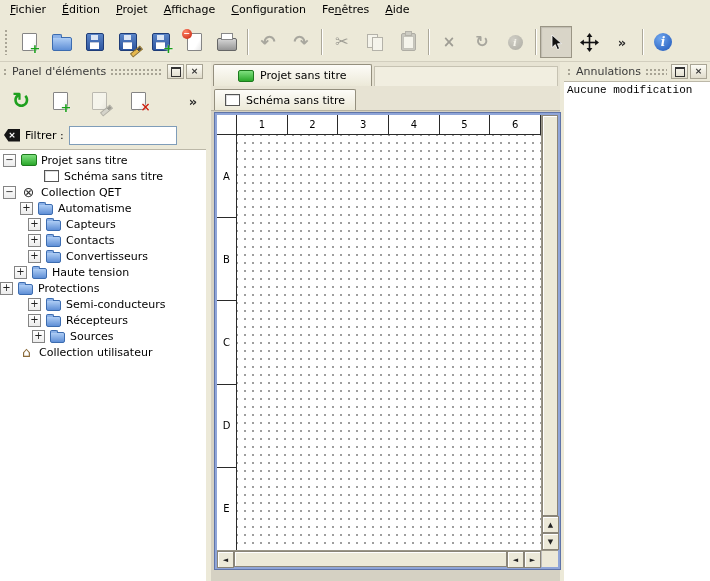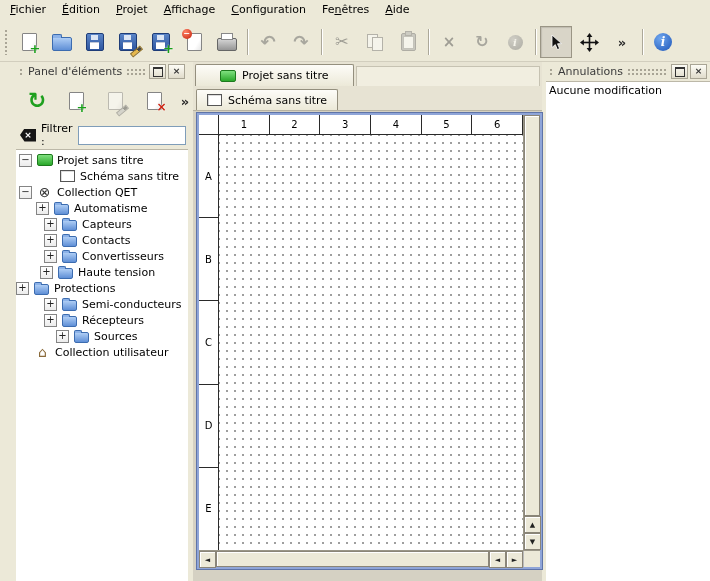--- a/index.html
+++ b/index.html
@@ -82,21 +82,21 @@
   .proj{display:block;width:14px;height:10px;border:1px solid #1d7a1d;border-radius:2px;
         background:linear-gradient(#7fe07f,#2aa82a);}
   .schem{display:block;width:13px;height:10px;background:#fff;border:1px solid #555;box-shadow:inset 1px 1px 0 #ddd;}
   .fclear{display:block;width:16px;height:13px;background:#151515;color:#fff;font-size:9px;font-weight:bold;
           line-height:13px;text-align:center;clip-path:polygon(28% 0,100% 0,100% 100%,28% 100%,0 50%);}
   .float-sq{display:block;width:8px;height:7px;border:1px solid #333;border-top:2px solid #333;}
 
   
   .main{flex:1;display:flex;min-height:0;}
   .dock{display:flex;flex-direction:column;min-height:0;}
-  .dock.left{width:172px;flex:none;margin-left:16px;}
+  .dock.left{width:206px;flex:none;}
   .vsplit{width:5px;flex:none;}
   .vsplit.r{width:4px;}
   .center{width:349px;flex:none;display:flex;flex-direction:column;min-height:0;}
   .dock.right{flex:1;}
 
   
   .dock-title{height:19px;display:flex;align-items:center;gap:4px;padding:0 3px;flex:none;}
   .grip{height:7px;background-image:radial-gradient(#a8a495 1px,transparent 1.2px);background-size:4px 4px;}
   .grip.s{width:5px;flex:none;}
   .grip.f{flex:1;}
@@ -158,21 +158,21 @@
   .sbtn.down::after{content:"▼";}
   .sbtn.lft::after{content:"◄";}
   .sbtn.rgt::after{content:"►";}
   .hrow{height:16px;flex:none;display:flex;border-top:1px solid #9a9688;}
   .hscroll{flex:1;display:flex;background:#f5f3e8;}
   .sthumb.h{height:auto;}
   .scorner{width:16px;flex:none;background:#ece9d8;border-left:1px solid #bbb;}
 
   
   .undo-list{flex:1;background:#fff;border-top:1px solid #bcb8a8;padding:2px 3px;}
-  .undo-item{white-space:nowrap;}
+  .undo-item{white-space:nowrap;font-family:Liberation Mono, monospace;}
 </style>
 </head>
 <body>
 
 <div class="app" data-name="qelectrotech-window">
 
   <div class="menubar" data-name="menu-bar">
       <div class="menu-item" data-name="menu-fichier"><u>F</u>ichier</div>
       <div class="menu-item" data-name="menu-edition"><u>É</u>dition</div>
       <div class="menu-item" data-name="menu-projet"><u>P</u>rojet</div>
@@ -403,21 +403,21 @@
             </span>
             <span class="tlabel" data-name="tree-item-label">Contacts</span>
           </div>
           <div class="trow" data-name="tree-item" style="padding-left: 28px;">
             <span class="expbox plus" data-name="expand-icon"></span>
             <span class="ic" data-name="folder-icon">
               <span class="folder sm"></span>
             </span>
             <span class="tlabel" data-name="tree-item-label">Convertisseurs</span>
           </div>
-          <div class="trow" data-name="tree-item" style="padding-left: 24px;">
+          <div class="trow" data-name="tree-item" style="padding-left: 14px;">
             <span class="expbox plus" data-name="expand-icon"></span>
             <span class="ic" data-name="folder-icon">
               <span class="folder sm"></span>
             </span>
             <span class="tlabel" data-name="tree-item-label">Haute tension</span>
           </div>
           <div class="trow" data-name="tree-item" style="">
             <span class="expbox plus" data-name="expand-icon"></span>
             <span class="ic" data-name="folder-icon">
               <span class="folder sm"></span>
@@ -431,21 +431,21 @@
             </span>
             <span class="tlabel" data-name="tree-item-label">Semi-conducteurs</span>
           </div>
           <div class="trow" data-name="tree-item" style="padding-left: 28px;">
             <span class="expbox plus" data-name="expand-icon"></span>
             <span class="ic" data-name="folder-icon">
               <span class="folder sm"></span>
             </span>
             <span class="tlabel" data-name="tree-item-label">Récepteurs</span>
           </div>
-          <div class="trow" data-name="tree-item" style="padding-left: 40px;">
+          <div class="trow" data-name="tree-item" style="padding-left: 32px;">
             <span class="expbox plus" data-name="expand-icon"></span>
             <span class="ic" data-name="folder-icon">
               <span class="folder sm"></span>
             </span>
             <span class="tlabel" data-name="tree-item-label">Sources</span>
           </div>
           <div class="trow" data-name="tree-item" style="padding-left: 3px;">
             <span class="expsp" data-name="indent-spacer"></span>
             <span class="ic" data-name="home-icon">
               <span class="glyph home">⌂</span>

